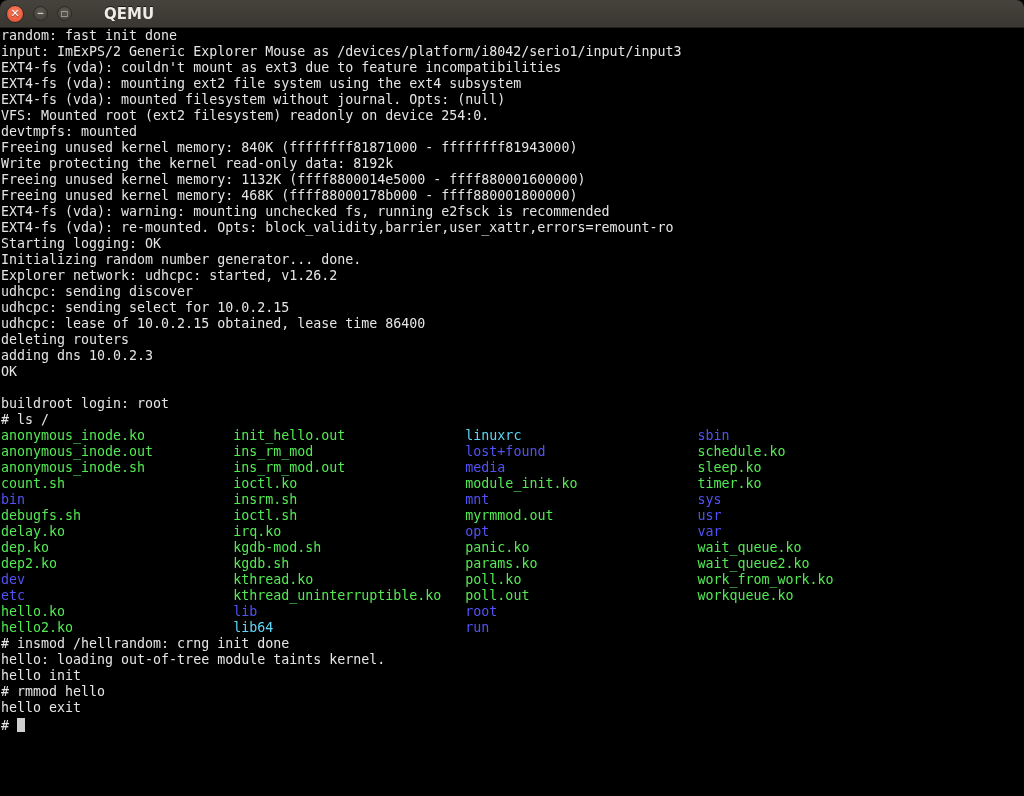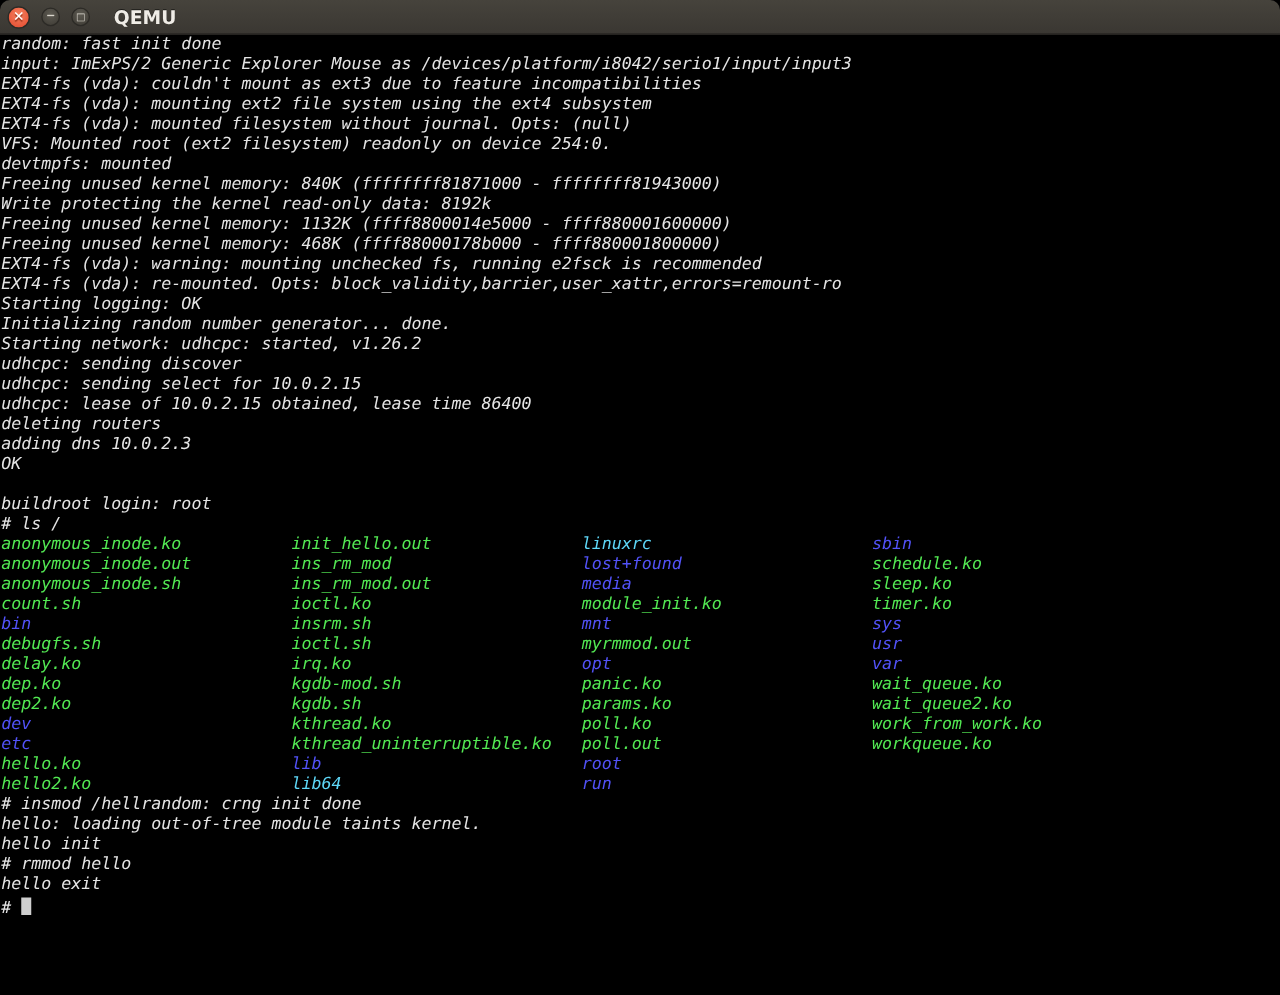--- a/index.html
+++ b/index.html
@@ -25,36 +25,35 @@
   }
   .btn-plain{
     width:15px;height:15px;border-radius:50%;
     background:radial-gradient(circle at 50% 35%,#5d5a52,#45423b 75%);
     border:1px solid #2c2a26;box-sizing:border-box;
     color:#d9d5cc;font-size:9px;font-weight:bold;line-height:1;
     margin-left:9px;
   }
   .btn-max{font-size:8px;}
   .win-title{
-    margin-left:19px;
+    margin-left:32px;
     color:#efece6;font-weight:bold;font-size:15px;
     text-shadow:0 -1px 0 rgba(0,0,0,.6);
   }
 
   
   .screen{
     width:1024px;height:768px;box-sizing:border-box;
     background:var(--term-bg,#000);
     overflow:hidden;
     padding:0 0 0 1px;
     font-family:"DejaVu Sans Mono","Liberation Mono",monospace;
     font-size:13.3px;line-height:16px;
     color:var(--term-fg,#e5e5e5);
     cursor:text;
-    font-style:italic;
   }
   .line{height:16px;white-space:pre;}
   .c-green{color:var(--term-green,#53e953);}
   .c-blue{color:var(--term-blue,#5252f8);text-align:center;}
   .c-cyan{color:var(--term-cyan,#5ed7f7);}
   .cursor{
     display:inline-block;width:8px;height:14px;
     background:#cfcfcf;transform:translateY(2px);
   }
 </style>
@@ -85,21 +84,21 @@
       <div class="line"><span>VFS: Mounted root (ext2 filesystem) readonly on device 254:0.</span></div>
       <div class="line"><span>devtmpfs: mounted</span></div>
       <div class="line"><span>Freeing unused kernel memory: 840K (ffffffff81871000 - ffffffff81943000)</span></div>
       <div class="line"><span>Write protecting the kernel read-only data: 8192k</span></div>
       <div class="line"><span>Freeing unused kernel memory: 1132K (ffff8800014e5000 - ffff880001600000)</span></div>
       <div class="line"><span>Freeing unused kernel memory: 468K (ffff88000178b000 - ffff880001800000)</span></div>
       <div class="line"><span>EXT4-fs (vda): warning: mounting unchecked fs, running e2fsck is recommended</span></div>
       <div class="line"><span>EXT4-fs (vda): re-mounted. Opts: block_validity,barrier,user_xattr,errors=remount-ro</span></div>
       <div class="line"><span>Starting logging: OK</span></div>
       <div class="line"><span>Initializing random number generator... done.</span></div>
-      <div class="line"><span>Starting network: udhcpc: started, v1.26.2</span></div>
+      <div class="line"><span>Explorer network: udhcpc: started, v1.26.2</span></div>
       <div class="line"><span>udhcpc: sending discover</span></div>
       <div class="line"><span>udhcpc: sending select for 10.0.2.15</span></div>
       <div class="line"><span>udhcpc: lease of 10.0.2.15 obtained, lease time 86400</span></div>
       <div class="line"><span>deleting routers</span></div>
       <div class="line"><span>adding dns 10.0.2.3</span></div>
       <div class="line"><span>OK</span></div>
       <div class="line"><span></span></div>
       <div class="line"><span>buildroot login: root</span></div>
       <div class="line"><span># ls /</span></div>
       <div class="line"><span class="c-green">anonymous_inode.ko           </span><span class="c-green">init_hello.out               </span><span class="c-cyan">linuxrc                      </span><span class="c-blue">sbin</span></div>

